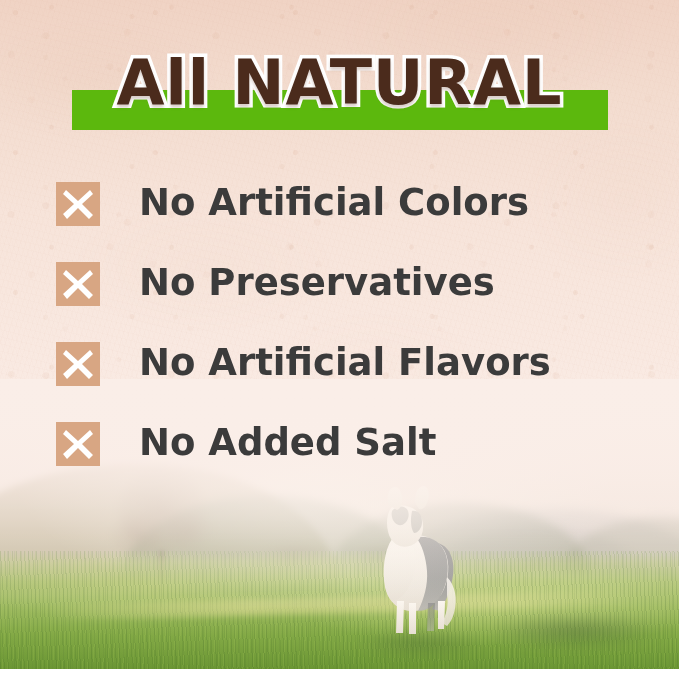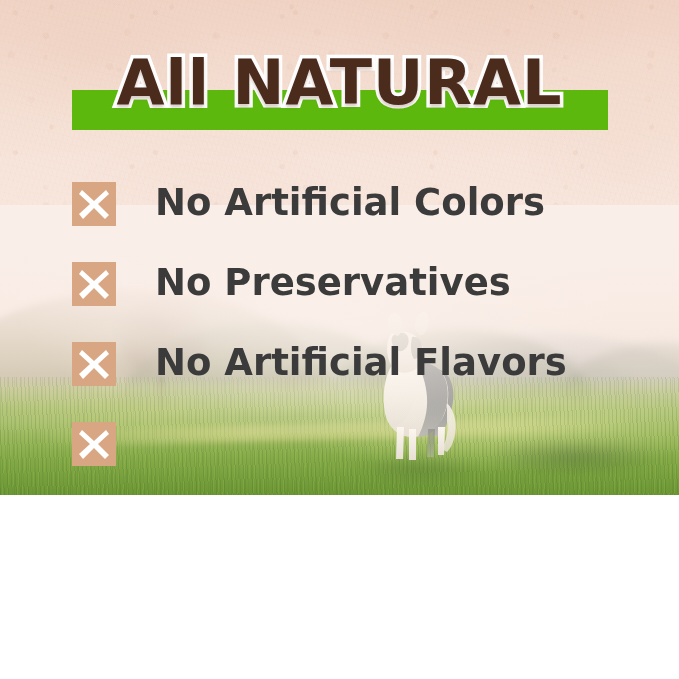--- a/index.html
+++ b/index.html
@@ -7,21 +7,21 @@
     padding: 0;
     background: #ffffff;
   }
   body {
     font-family: "Liberation Sans", sans-serif;
   }
 
   #poster {
     position: relative;
     width: 679px;
-    height: 495px;
+    height: 669px;
     overflow: hidden;
     background: #f9a8d4;
   }
 
   
   .bg-base {
     position: absolute;
     inset: 0;
     background:
       linear-gradient(180deg,
@@ -280,21 +280,21 @@
     color: #4b2b1c;
     -webkit-text-stroke: 7px #ffffff;
     paint-order: stroke fill;
     text-shadow: 0 3px 3px rgba(120,80,60,.28);
     white-space: nowrap;
   }
 
   
   .claims {
     position: absolute;
-    left: 72px;
+    left: 56px;
     top: 182px;
     width: 560px;
   }
   .claim-row {
     position: relative;
     height: 80px;
   }
   .xbox {
     position: absolute;
     left: 0;
@@ -419,16 +419,17 @@
       </span>
       <span class="claim-label">No Artificial Flavors</span>
     </div>
 
     <div class="claim-row">
       <span class="xbox">
         <svg viewBox="0 0 44 44" xmlns="http://www.w3.org/2000/svg">
           <path d="M10 8 L22 19 L34 8 L37 12 L26 22 L37 33 L33 37 L22 26 L11 37 L7 32 L18 22 L7 12 Z" fill="#ffffff"></path>
         </svg>
       </span>
+      <span class="claim-label">No Added Salt</span>
     </div>
 
   </div>
 </div>
 
 </body></html>

